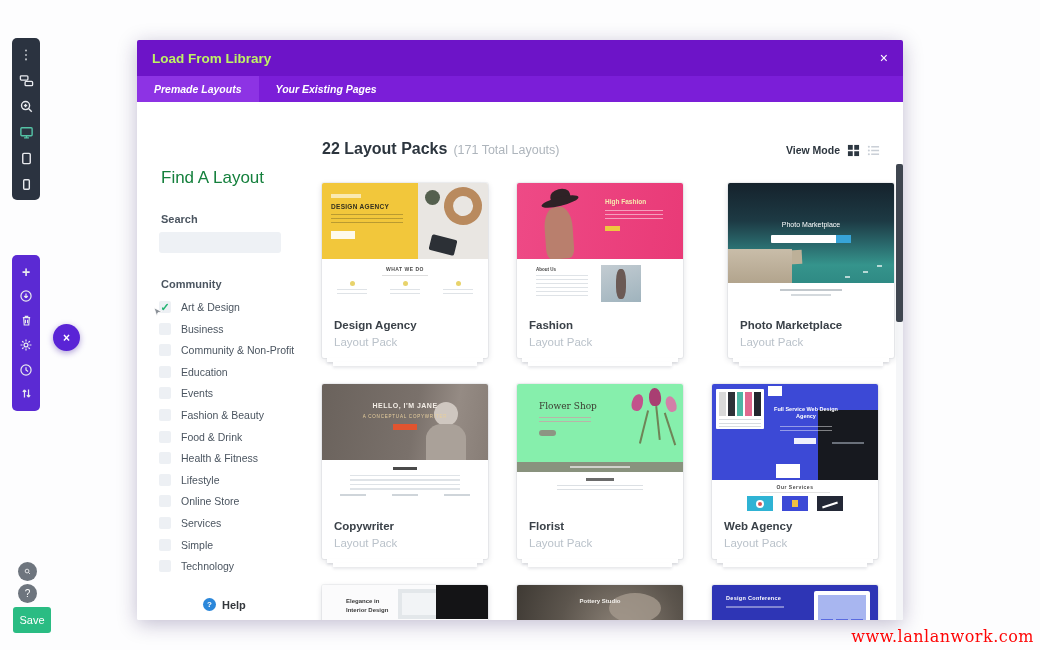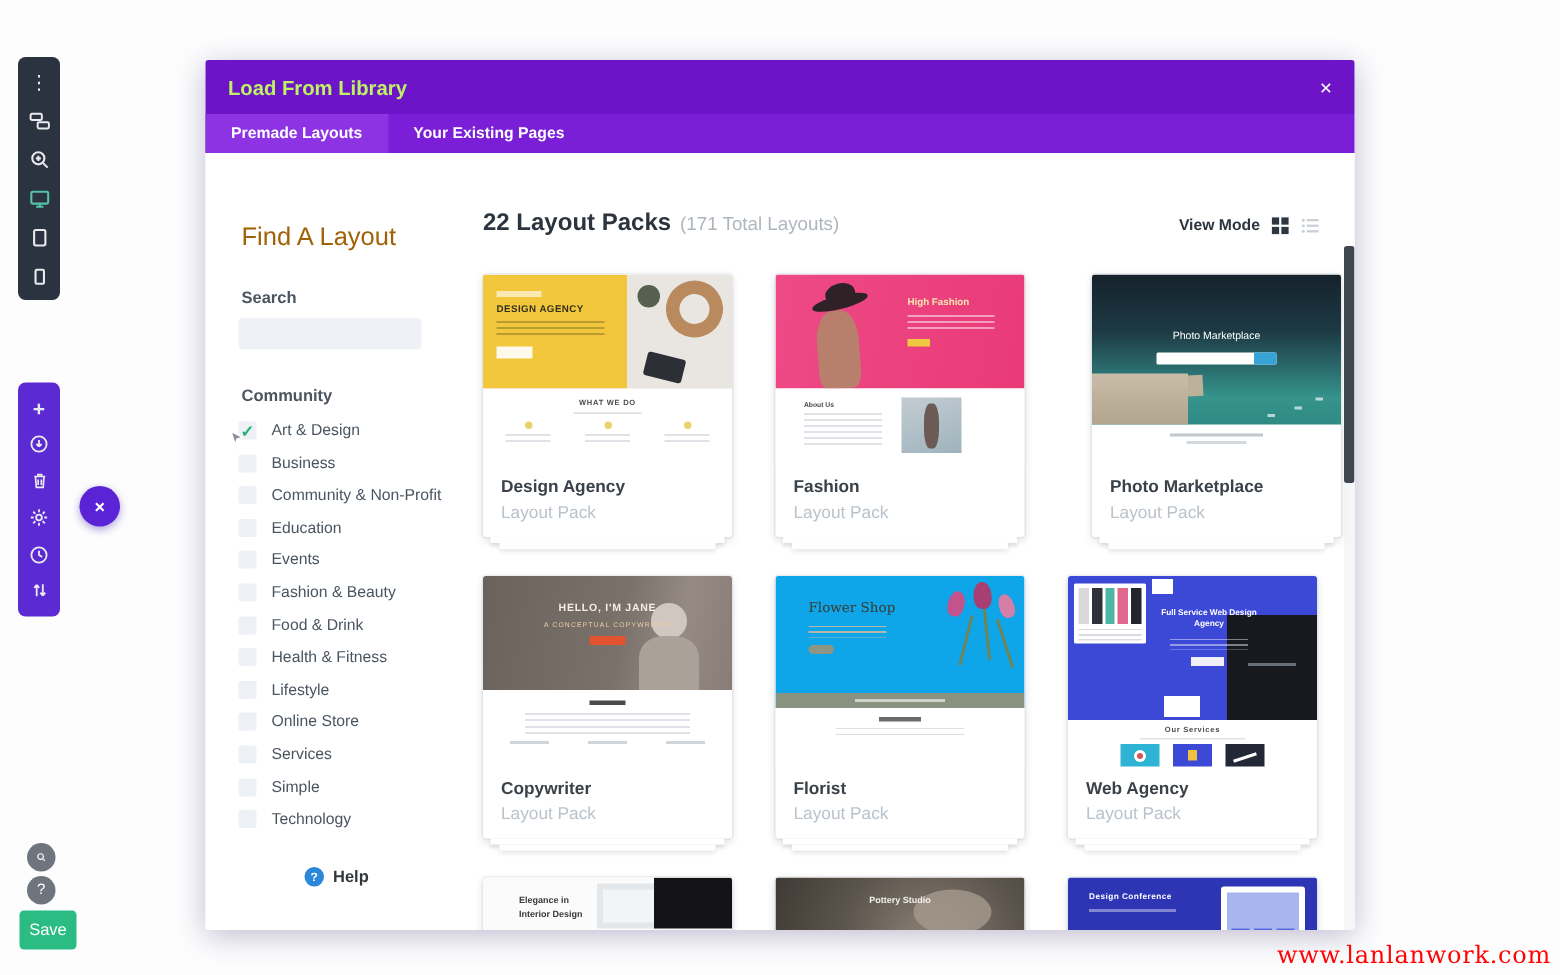--- a/index.html
+++ b/index.html
@@ -31,31 +31,31 @@
 
   
   .modal{position:absolute;left:137px;top:40px;width:766px;height:580px;background:#fff;
          border-radius:2px;box-shadow:0 4px 20px rgba(40,20,90,.28);}
   .mhead{height:36px;background:var(--header-purple,#6d14c8);display:flex;align-items:center;
          padding:0 15px;border-radius:2px 2px 0 0;}
   .mtitle{color:#bef264;font-size:13.5px;font-weight:bold;}
   .mclose{margin-left:auto;background:none;border:none;color:#fff;font-size:14px;cursor:pointer;padding:0;}
   .mtabs{height:26px;background:var(--tabbar-purple,#7b1ed8);display:flex;}
   .mtab{padding:0 17px;display:flex;align-items:center;font-size:10.5px;font-weight:bold;color:#fff;
-        background:none;border:none;cursor:pointer;}
+        background:none;border:none;cursor:pointer;font-style:italic;}
   .mtab.active{background:var(--active-tab-purple,#8d33e4);}
   .mbody{position:relative;height:518px;background:#fff;overflow:hidden;border-radius:0 0 2px 2px;}
 
   
   .mtrack{position:absolute;right:0;top:62px;width:7px;height:460px;background:#eef0f3;opacity:.6;}
   .mthumb{position:absolute;right:0;top:62px;width:7px;height:158px;background:#3f4650;border-radius:2px;cursor:pointer;}
 
   
   .sidebar{position:absolute;left:22px;top:0;width:155px;}
-  .fheading{margin:46px 0 0 2px;font-size:17px;color:#a16207;}
+  .fheading{margin:66px 0 0 2px;font-size:17px;color:#15803d;}
   .slabel{margin:25px 0 0 2px;font-size:11px;font-weight:bold;color:#4b5560;}
   .sinput{margin-top:7px;width:122px;height:21px;background:#eef1f5;border:none;border-radius:3px;
           font-size:11px;padding:0 6px;box-sizing:border-box;}
   .cats{list-style:none;margin:11px 0 0;padding:0;}
   .cats li{display:flex;align-items:center;gap:10px;margin-top:9.6px;height:12px;cursor:pointer;}
   .cbox{position:relative;width:12px;height:12px;background:#edf0f4;border-radius:2px;flex:0 0 12px;
         display:flex;align-items:center;justify-content:center;font-size:11px;font-weight:bold;
         color:var(--check-green,#24b473);cursor:pointer;}
   .cbox .cursor-gl{position:absolute;left:-6px;top:6px;}
   .clabel{font-size:10.5px;color:#4b5560;}
@@ -145,21 +145,21 @@
   .cw-sub{position:absolute;left:0;width:166px;top:30px;text-align:center;font-size:4.5px;color:#e7cf9e;letter-spacing:.8px;}
   .cw-btn{position:absolute;left:71px;top:40px;width:24px;height:6px;background:#e1542f;}
   .cw-white{height:51px;background:#fff;text-align:center;padding-top:7px;box-sizing:border-box;}
   .cw-h{width:24px;height:3px;background:#4a4a4a;margin:0 auto;}
   .cw-lines{width:110px;height:16px;margin:5px auto 0;
      background:repeating-linear-gradient(180deg,#dfe3e7 0 1.4px,transparent 1.4px 4.4px);}
   .cw-cols{display:flex;justify-content:space-between;padding:3px 18px 0;}
   .cw-cl{width:26px;height:2px;background:#cfd5da;}
 
   
-  .fl-hero{height:88px;background:#0ea5e9;position:relative;overflow:hidden;}
+  .fl-hero{height:88px;background:#86efac;position:relative;overflow:hidden;}
   .fl-title{position:absolute;left:22px;top:17px;font-family:"DejaVu Serif",serif;font-size:9px;color:#3b3b30;}
   .fl-lines{position:absolute;left:22px;top:33px;width:52px;height:8px;
      background:repeating-linear-gradient(180deg,#b9b4a8 0 1.2px,transparent 1.2px 4px);}
   .fl-btn{position:absolute;left:22px;top:46px;width:17px;height:6px;border-radius:3px;background:#8d9583;}
   .fl-stem{position:absolute;width:2px;height:34px;background:#6f8457;}
   .fl-bloom{position:absolute;border-radius:50% 50% 40% 40%;}
   .fl-band{position:absolute;left:0;right:0;bottom:0;height:10px;background:#89927e;}
   .fl-bandline{width:60px;height:2px;background:rgba(255,255,255,.6);margin:4px auto 0;}
   .fl-white{height:39px;background:#fff;text-align:center;padding-top:6px;box-sizing:border-box;}
   .fl-h{width:28px;height:2.5px;background:#6b6b6b;margin:0 auto;}

